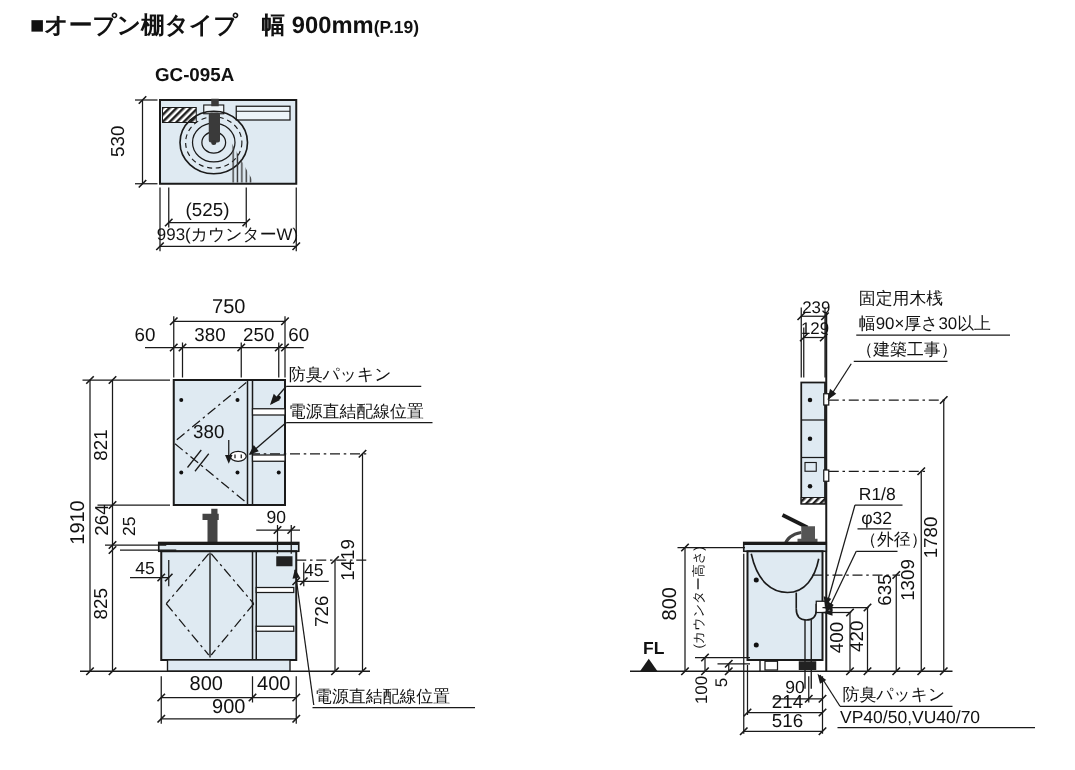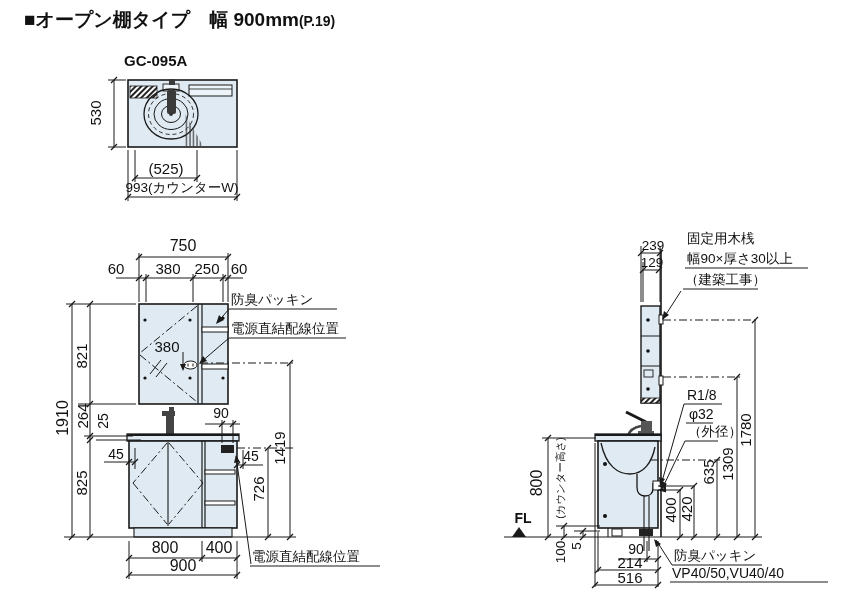--- a/index.html
+++ b/index.html
@@ -336,15 +336,15 @@
   <div class="lbl rot s16" style="left:537px;top:483px">800</div>
   <div class="lbl rot s10" style="left:560px;top:478px">(カウンター高さ)</div>
   <div class="lbl s14 w6" style="left:523px;top:518px">FL</div>
   <div class="lbl rot s13" style="left:561px;top:552px">100</div>
   <div class="lbl rot s13" style="left:577px;top:546px">5</div>
 
   <div class="lbl s14" style="left:636px;top:549px">90</div>
   <div class="lbl" style="left:630px;top:562px">214</div>
   <div class="lbl" style="left:630px;top:577px">516</div>
   <div class="lbl al s13" style="left:674px;top:556px">防臭パッキン</div>
-  <div class="lbl al s14" style="left:672px;top:573px">VP40/50,VU40/40</div>
+  <div class="lbl al s14" style="left:672px;top:573px">VP40/50,VU40/70</div>
 
 </div>
 
 </body></html>

